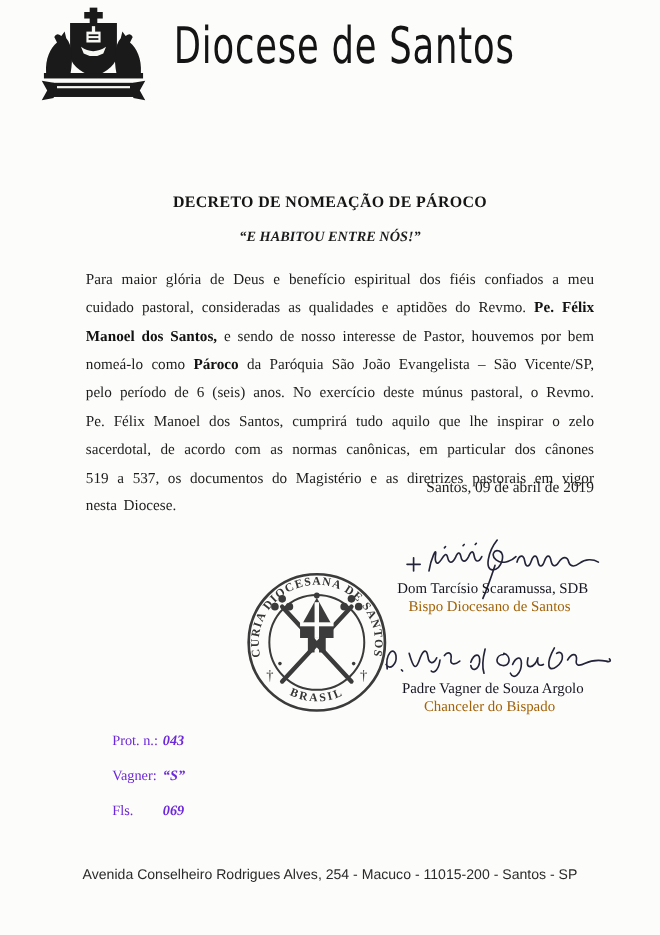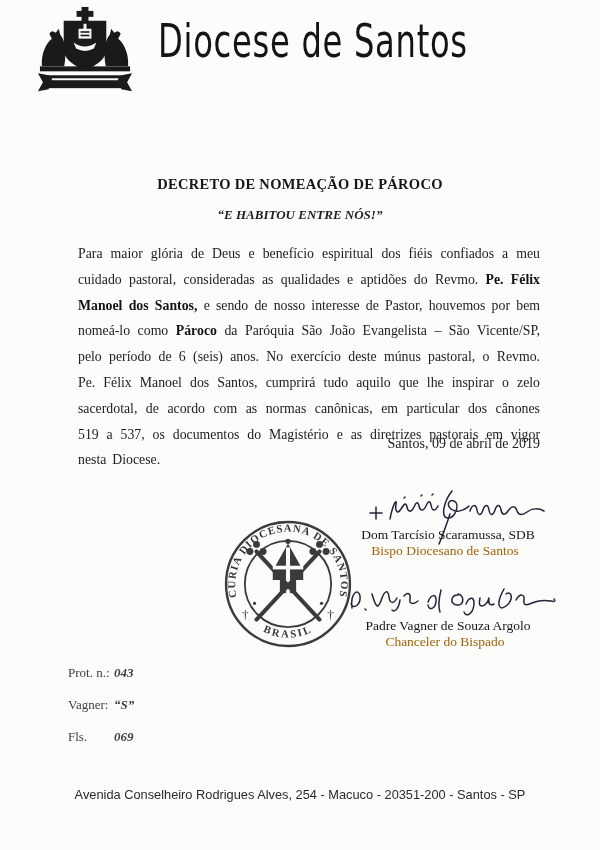--- a/index.html
+++ b/index.html
@@ -32,21 +32,21 @@
   .sig-1{top:487px;}
   .sig-2{top:582px;}
   .sig-script{display:block;margin-left:auto;overflow:visible;}
   .sig-name{font-size:13.5px;line-height:16px;color:#141420;}
   .sig-role{font-size:13.5px;line-height:16px;color:#a16207;padding-right:6px;}
   .ink{stroke:#23233a;stroke-width:1.5;fill:none;stroke-linecap:round;stroke-linejoin:round;}
   
   .seal{position:absolute;left:222px;top:516px;width:132px;height:136px;opacity:.92;}
   .seal text{font-family:"Liberation Serif", serif;fill:#262626;}
   
-  .registry{position:absolute;left:68px;top:664px;font-size:13px;color:#404040;}
+  .registry{position:absolute;left:102px;top:664px;font-size:13px;color:#6d28d9;}
   .reg-row{display:grid;grid-template-columns:46px auto;column-gap:0;margin-bottom:14px;line-height:18px;}
   .reg-val{font-weight:bold;font-style:italic;padding-left:0;}
   
   .footer{position:absolute;left:0;right:0;top:787px;text-align:center;
     font-family:"Liberation Sans", sans-serif;font-size:12.8px;line-height:16.8px;color:#2a2a2a;}
   .footer .site{font-weight:bold;}
 </style>
 </head>
 <body>
 
@@ -173,16 +173,16 @@
       <span class="reg-label">Vagner:</span>
       <span class="reg-val">“S”</span>
     </div>
     <div class="reg-row">
       <span class="reg-label">Fls.</span>
       <span class="reg-val">069</span>
     </div>
   </div>
 
   <div class="footer">
-    <div>Avenida Conselheiro Rodrigues Alves, 254 - Macuco - 20351-200 - Santos - SP</div>
+    <div>Avenida Conselheiro Rodrigues Alves, 254 - Macuco - 11015-200 - Santos - SP</div>
   </div>
 
 </div>
 
 </body></html>

